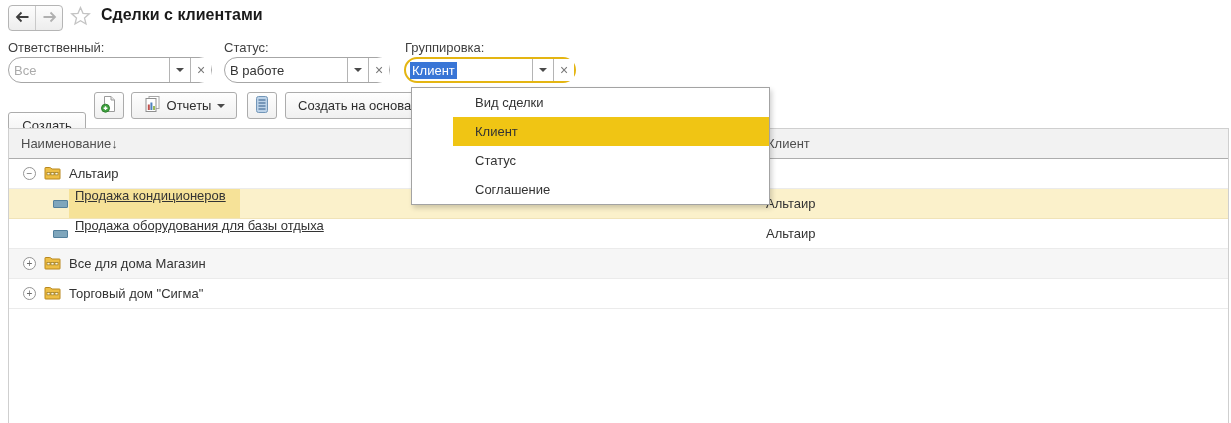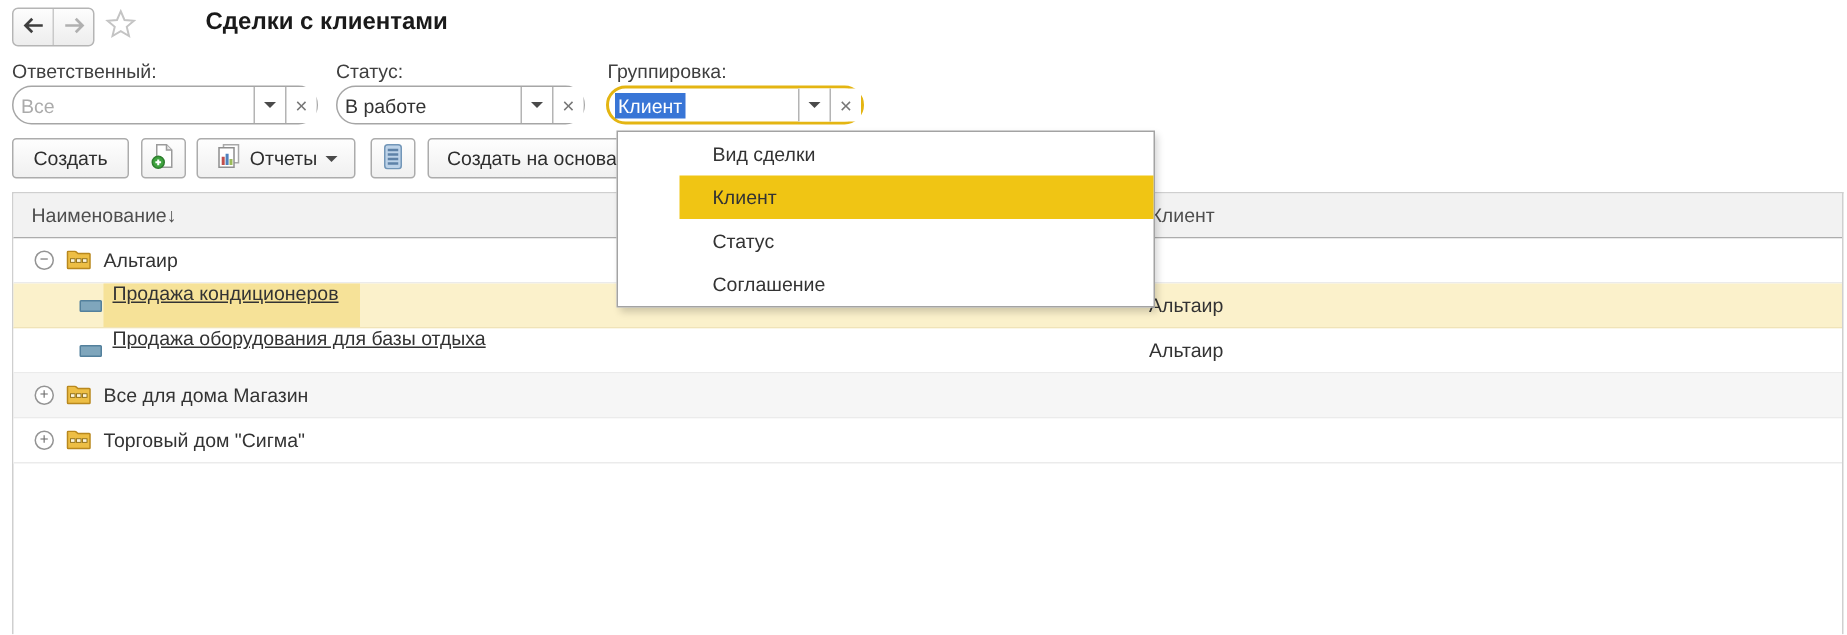--- a/index.html
+++ b/index.html
@@ -5,42 +5,42 @@
   html,body{margin:0;padding:0;background:#fff;}
   .stage{position:relative;width:1231px;height:423px;overflow:hidden;background:#fff;
          font-family:"Liberation Sans",sans-serif;font-size:13px;color:#333;}
 
   
   .navgroup{position:absolute;left:8px;top:5px;display:flex;height:24px;border:1px solid #B5B5B5;
             border-radius:4px;overflow:hidden;background:linear-gradient(#FDFDFD,#EDEDED);}
   .navbtn{width:26px;display:flex;align-items:center;justify-content:center;cursor:pointer;}
   .navbtn + .navbtn{border-left:1px solid #C9C9C9;}
   .star{position:absolute;left:70px;top:6px;}
-  .title{position:absolute;left:101px;top:6px;font-size:16px;font-weight:bold;color:#1A1A1A;margin-left:36px;}
+  .title{position:absolute;left:101px;top:6px;font-size:16px;font-weight:bold;color:#1A1A1A;}
 
   
   .flabel{position:absolute;top:40px;color:#3F3F3F;}
   .field{position:absolute;top:57px;height:26px;display:flex;align-items:stretch;background:#fff;
          border:1px solid #A6A6A6;border-radius:13px;box-sizing:border-box;}
   .field.focus{border:2px solid var(--focus-border,#E4B512);}
   .field input{border:none;outline:none;flex:1;min-width:0;padding:0 5px;font:inherit;color:#333;background:transparent;}
   .field input::placeholder{color:#ABABAB;}
   .fakeinput{flex:1;display:flex;align-items:center;padding:0 4px;overflow:hidden;white-space:nowrap;}
   .seltext{background:var(--text-selection-bg,#3875D6);color:#fff;padding:1px 2px;}
   .fbtn{width:20px;display:flex;align-items:center;justify-content:center;border-left:1px solid #B4B4B4;
         color:#6E6E6E;cursor:pointer;background:#fff;}
   .caret{width:0;height:0;border-left:4px solid transparent;border-right:4px solid transparent;
          border-top:4px solid #4A4A4A;}
   .clear{font-size:14px;line-height:1;color:#777;}
 
   
   .btn{position:absolute;top:92px;height:27px;display:inline-flex;align-items:center;justify-content:center;
        gap:6px;border:1px solid #ACACAC;border-radius:3px;background:linear-gradient(#FEFEFE,#F0F0F0);
        box-sizing:border-box;color:#2E2E2E;cursor:pointer;white-space:nowrap;}
-  #btn-create{left:8px;width:78px;}
+  #btn-create{left:8px;width:78px;margin-top:20px;}
   #btn-newdoc{left:94px;width:30px;}
   #btn-reports{left:131px;width:106px;}
   #btn-list{left:247px;width:30px;}
   #btn-based{left:285px;width:455px;justify-content:flex-start;padding-left:12px;overflow:hidden;}
 
   
   .table{position:absolute;left:8px;top:128px;right:2px;bottom:0;border:1px solid #CFCFCF;border-bottom:none;}
   .thead{height:29px;background:#F2F2F2;border-bottom:1px solid #ADADAD;display:flex;color:#4E4E4E;}
   .th-name{width:744px;box-sizing:border-box;display:flex;align-items:center;justify-content:flex-start;
            padding:0 8px 0 12px;}

